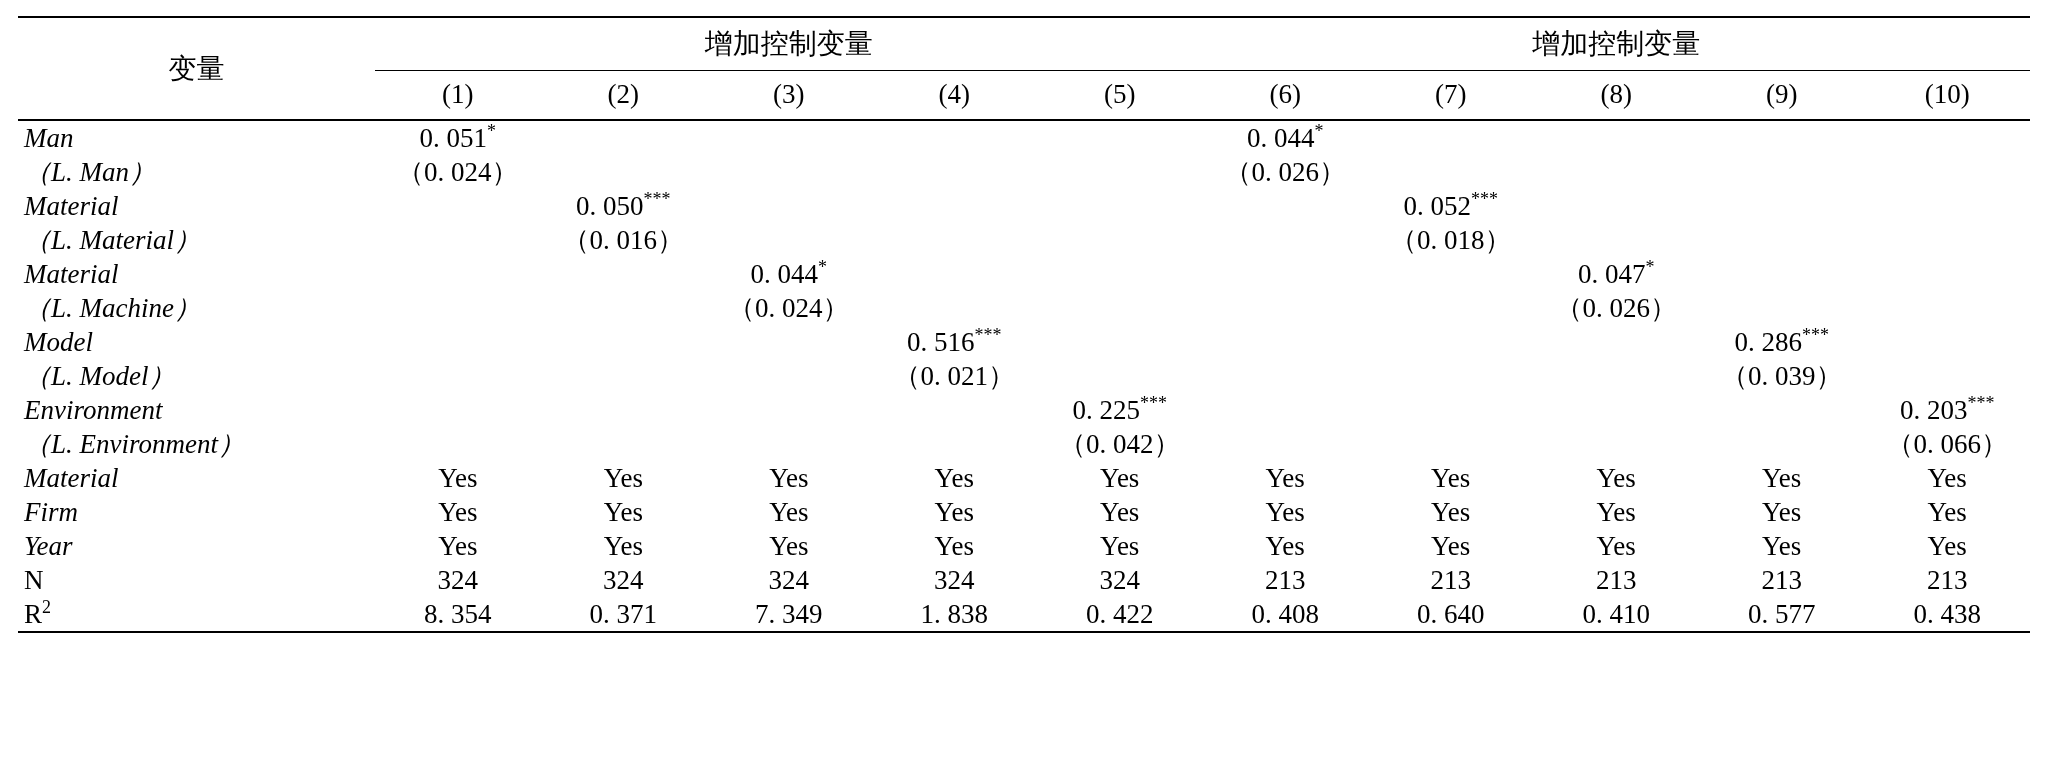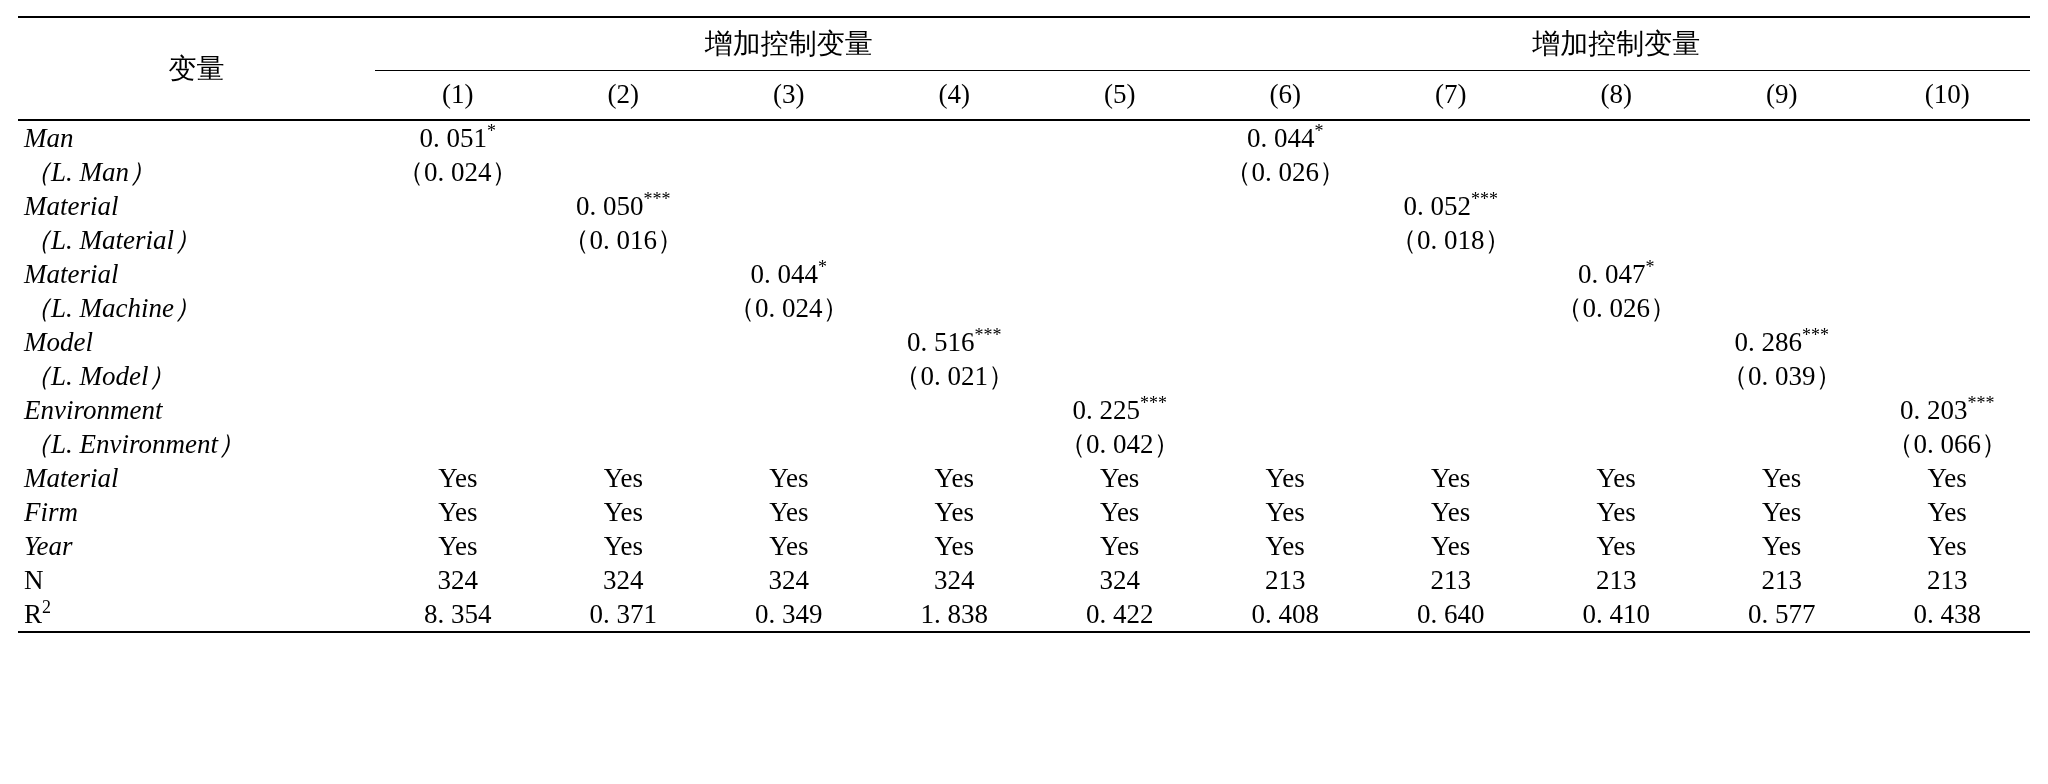--- a/index.html
+++ b/index.html
@@ -317,21 +317,21 @@
           <td class="coef">213</td>
           <td class="coef">213</td>
           <td class="coef">213</td>
           <td class="coef">213</td>
           <td class="coef">213</td>
         </tr>
         <tr class="row-body">
           <td class="varcell upright r2">R<sup>2</sup></td>
           <td class="coef">8. 354</td>
           <td class="coef">0. 371</td>
-          <td class="coef">0. 349</td>
+          <td class="coef">7. 349</td>
           <td class="coef">1. 838</td>
           <td class="coef">0. 422</td>
           <td class="coef">0. 408</td>
           <td class="coef">0. 640</td>
           <td class="coef">0. 410</td>
           <td class="coef">0. 577</td>
           <td class="coef">0. 438</td>
         </tr>
         <tr>
           <td class="rule-bot" style="height: 0px;"></td>

